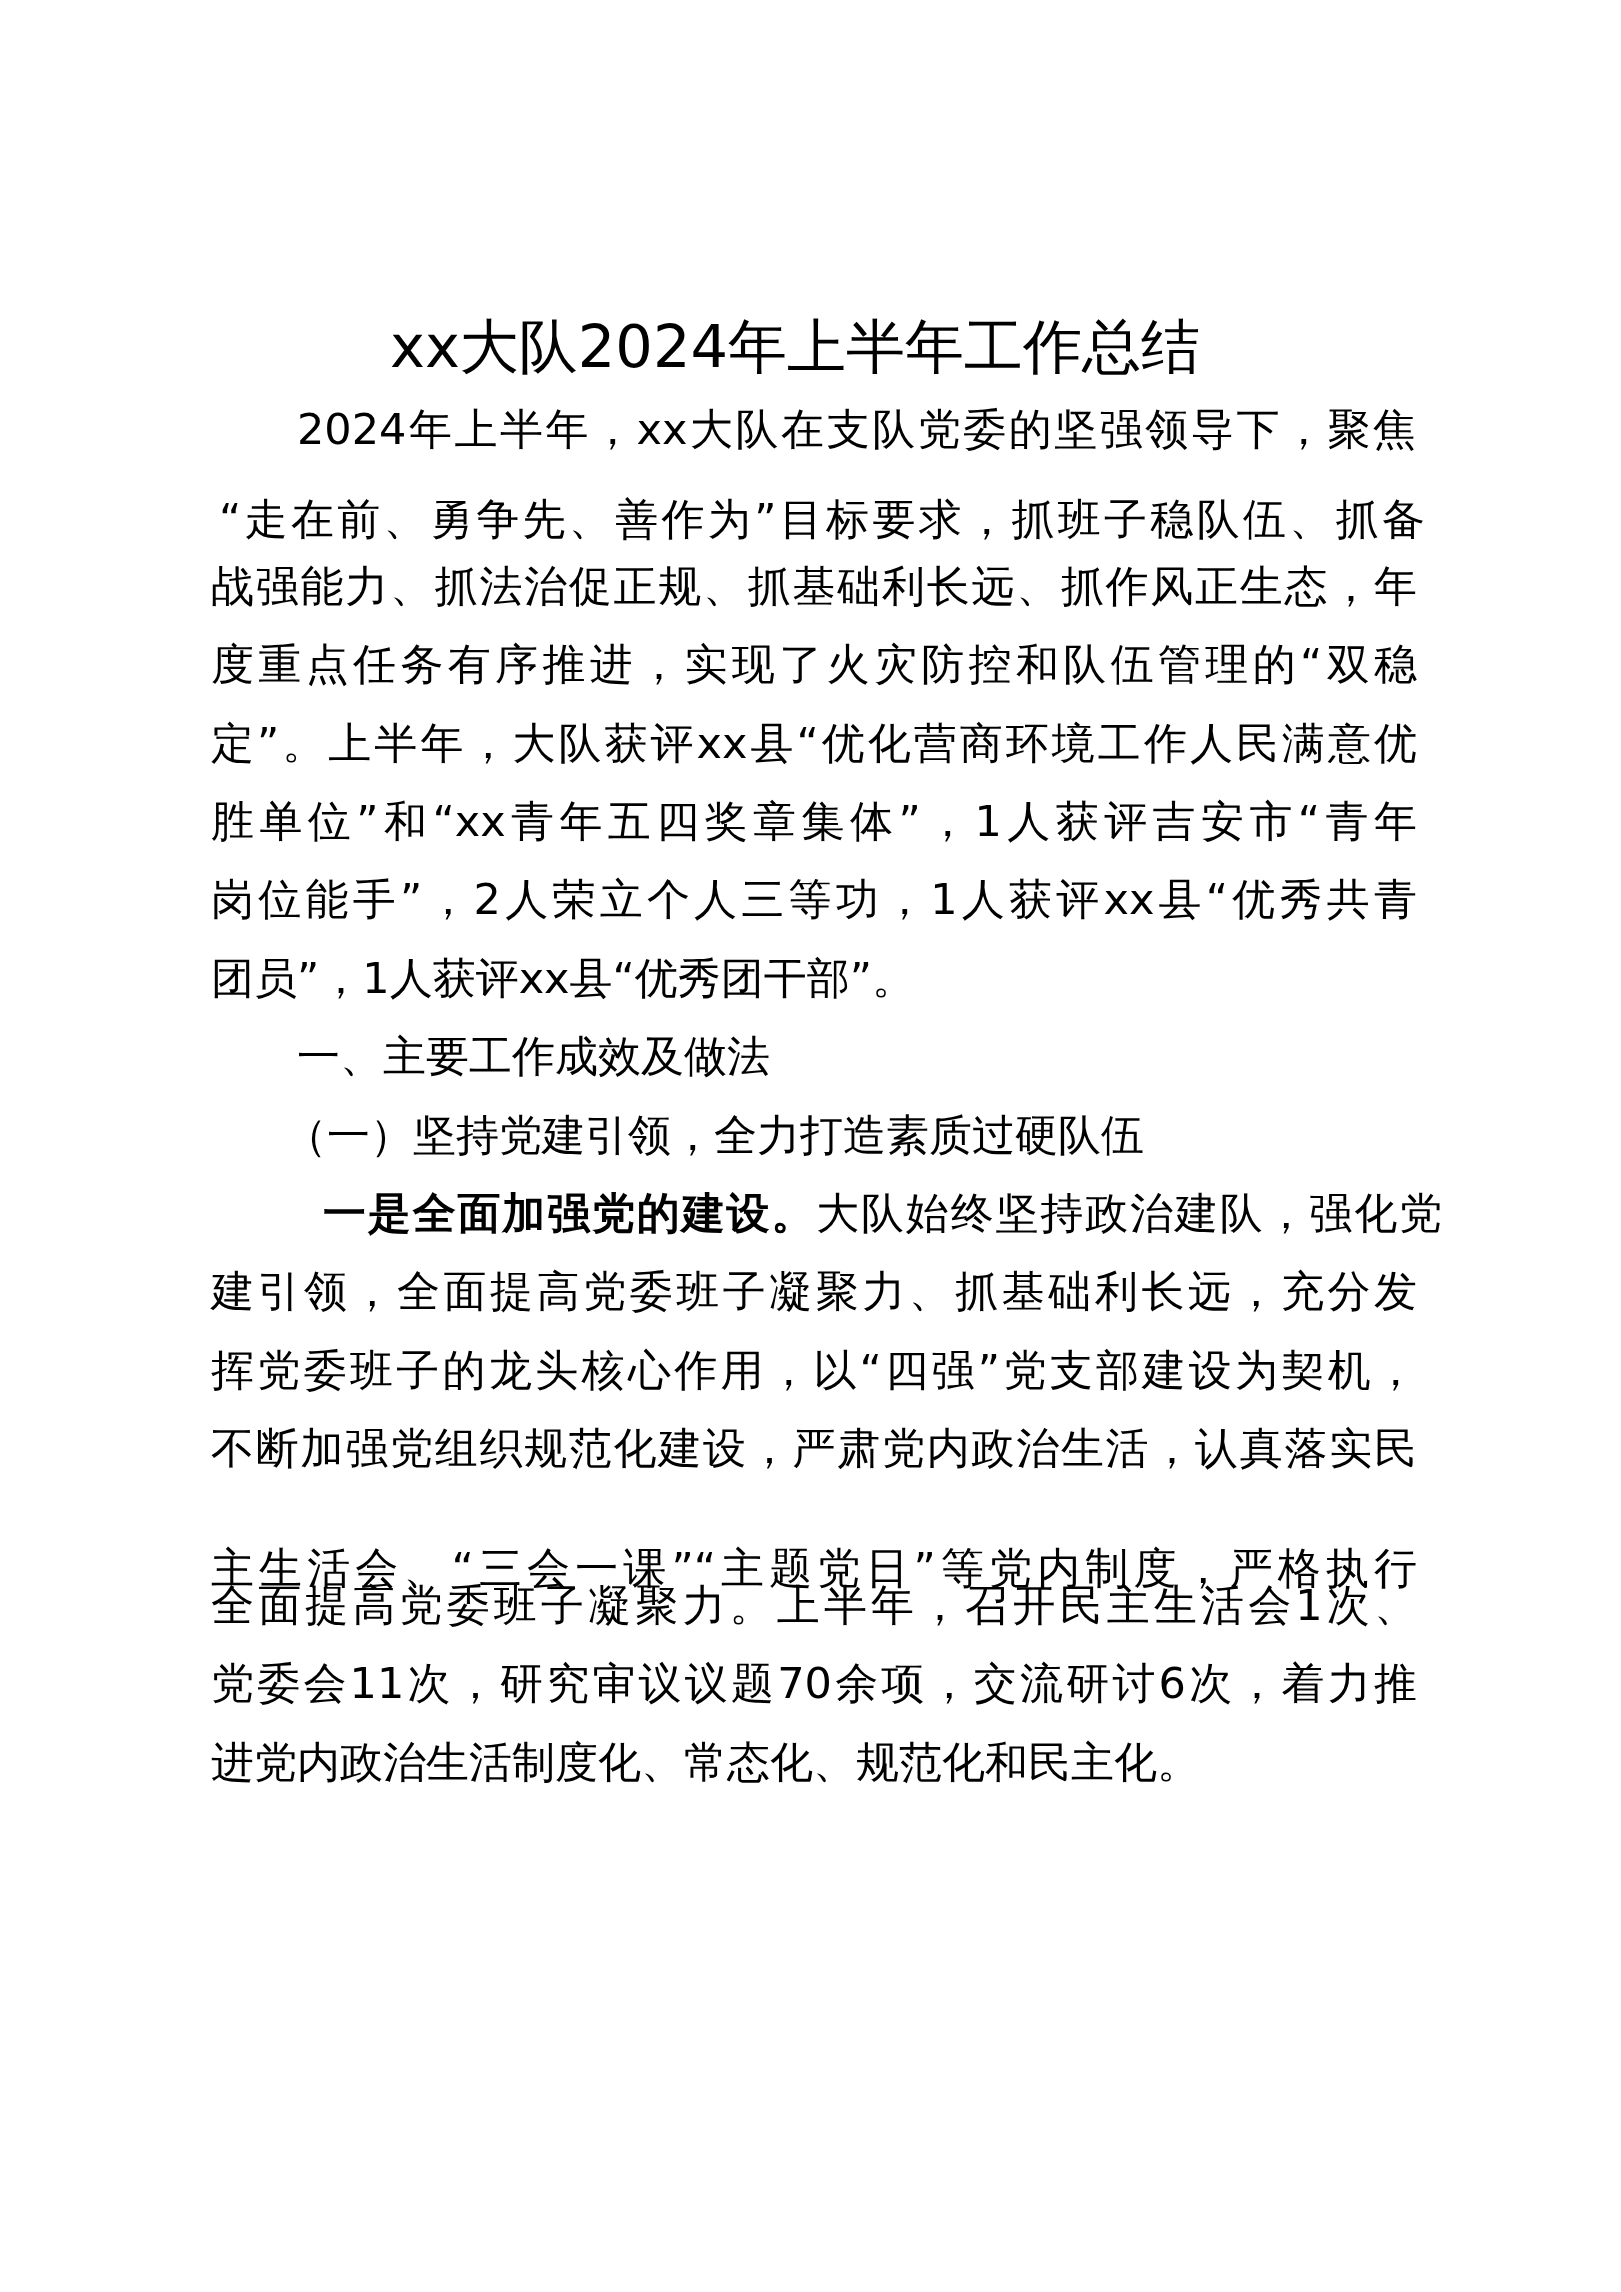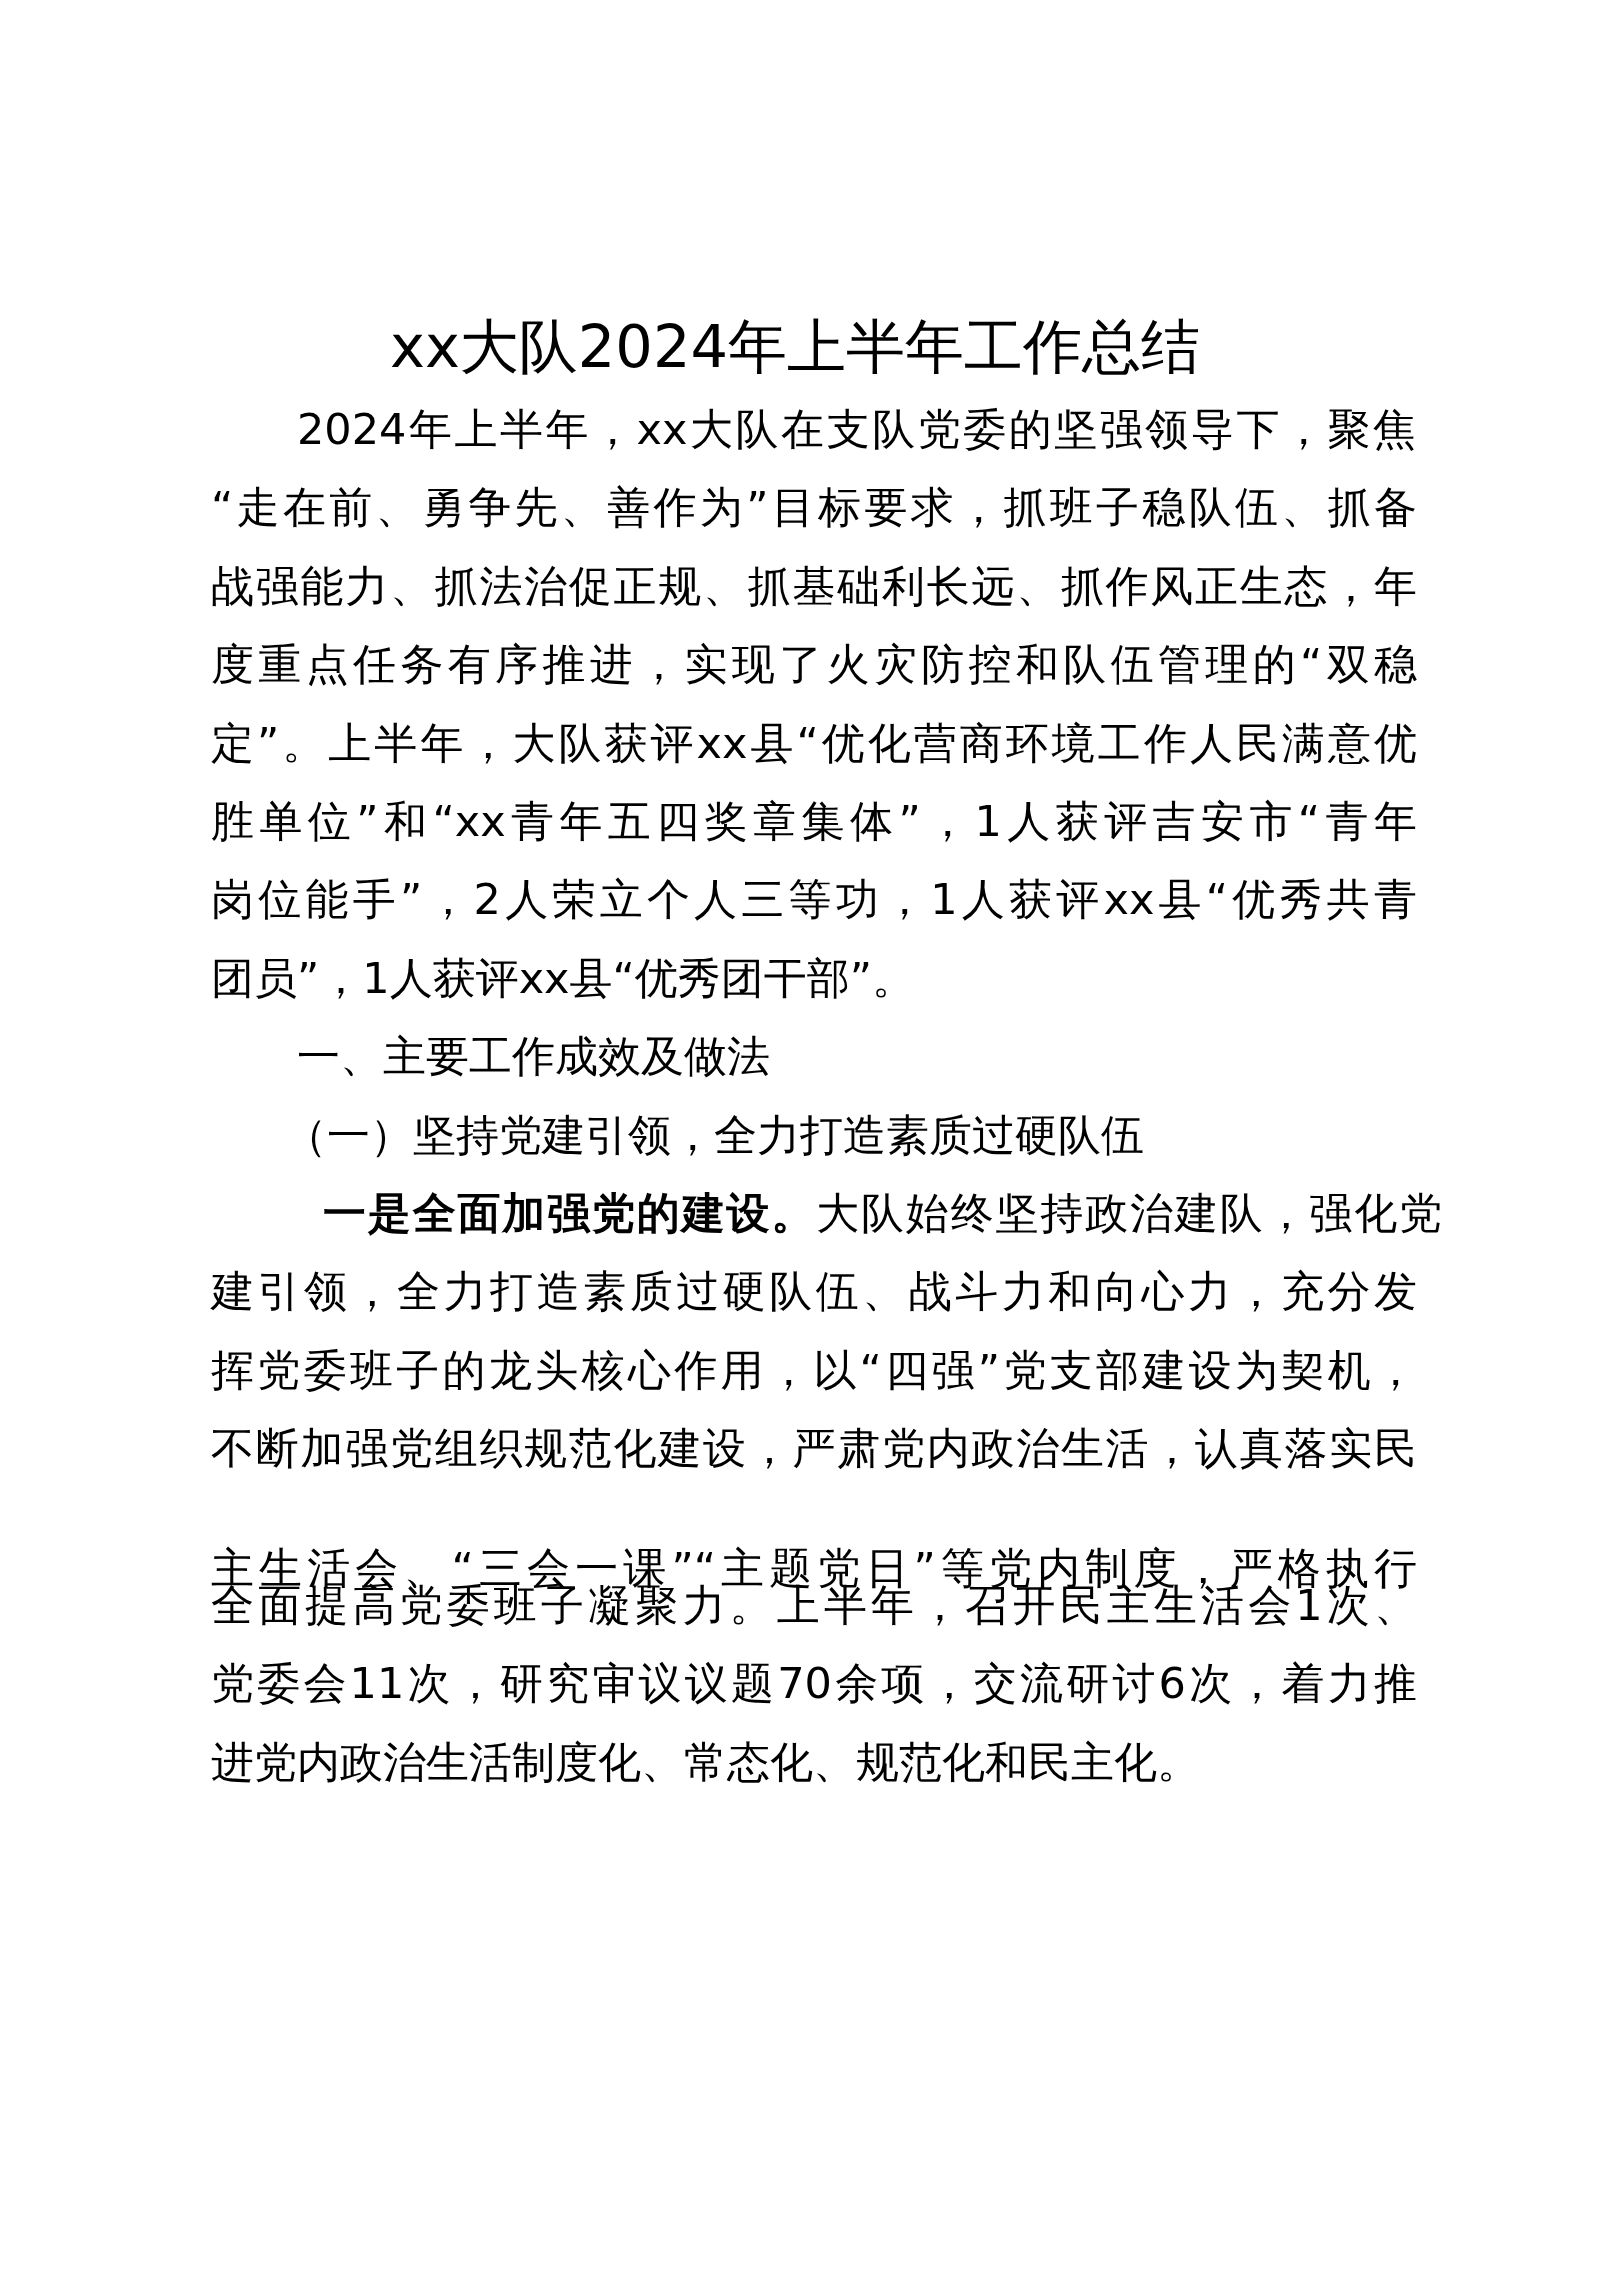--- a/index.html
+++ b/index.html
@@ -67,34 +67,34 @@
     }
   </style>
 </head>
 <body>
 
 <div class="page">
 
   <div class="title">xx大队2024年上半年工作总结</div>
 
   <div class="line indent" style="top:402px;">2024年上半年，xx大队在支队党委的坚强领导下，聚焦</div>
-  <div class="line" style="top:480px;">“走在前、勇争先、善作为”目标要求，抓班子稳队伍、抓备</div>
+  <div class="line" style="top:492px;margin-left:8px;">“走在前、勇争先、善作为”目标要求，抓班子稳队伍、抓备</div>
   <div class="line" style="top:559px;">战强能力、抓法治促正规、抓基础利长远、抓作风正生态，年</div>
   <div class="line" style="top:716px;">定”。上半年，大队获评xx县“优化营商环境工作人民满意优</div>
   <div class="line" style="top:637px;">度重点任务有序推进，实现了火灾防控和队伍管理的“双稳</div>
   <div class="line" style="top:794px;">胜单位”和“xx青年五四奖章集体”，1人获评吉安市“青年</div>
   <div class="line" style="top:872px;">岗位能手”，2人荣立个人三等功，1人获评xx县“优秀共青</div>
   <div class="line last" style="top:951px;">团员”，1人获评xx县“优秀团干部”。</div>
 
   <div class="line heading2" style="top:1108px; left:284px;">（一）坚持党建引领，全力打造素质过硬队伍</div>
 
   <div class="line heading1" style="top:1029px;">一、主要工作成效及做法</div>
 
   <div class="line indent" style="top:1186px;margin-left:26px;"><span class="bold">一是全面加强党的建设。</span><span>大队始终坚持政治建队，强化党</span></div>
-  <div class="line" style="top:1264px;">建引领，全力打造素质过硬队伍、战斗力和向心力，充分发</div>
+  <div class="line" style="top:1264px;">建引领，全面提高党委班子凝聚力、抓基础利长远，充分发</div>
   <div class="line" style="top:1343px;">挥党委班子的龙头核心作用，以“四强”党支部建设为契机，</div>
   <div class="line" style="top:1421px;">不断加强党组织规范化建设，严肃党内政治生活，认真落实民</div>
   <div class="line" style="top:1500px;margin-top:41px;">主生活会、“三会一课”“主题党日”等党内制度，严格执行</div>
   <div class="line" style="top:1578px;">全面提高党委班子凝聚力。上半年，召开民主生活会1次、</div>
   <div class="line" style="top:1656px;">党委会11次，研究审议议题70余项，交流研讨6次，着力推</div>
   <div class="line last" style="top:1735px;">进党内政治生活制度化、常态化、规范化和民主化。</div>
 
 </div>
 
 

